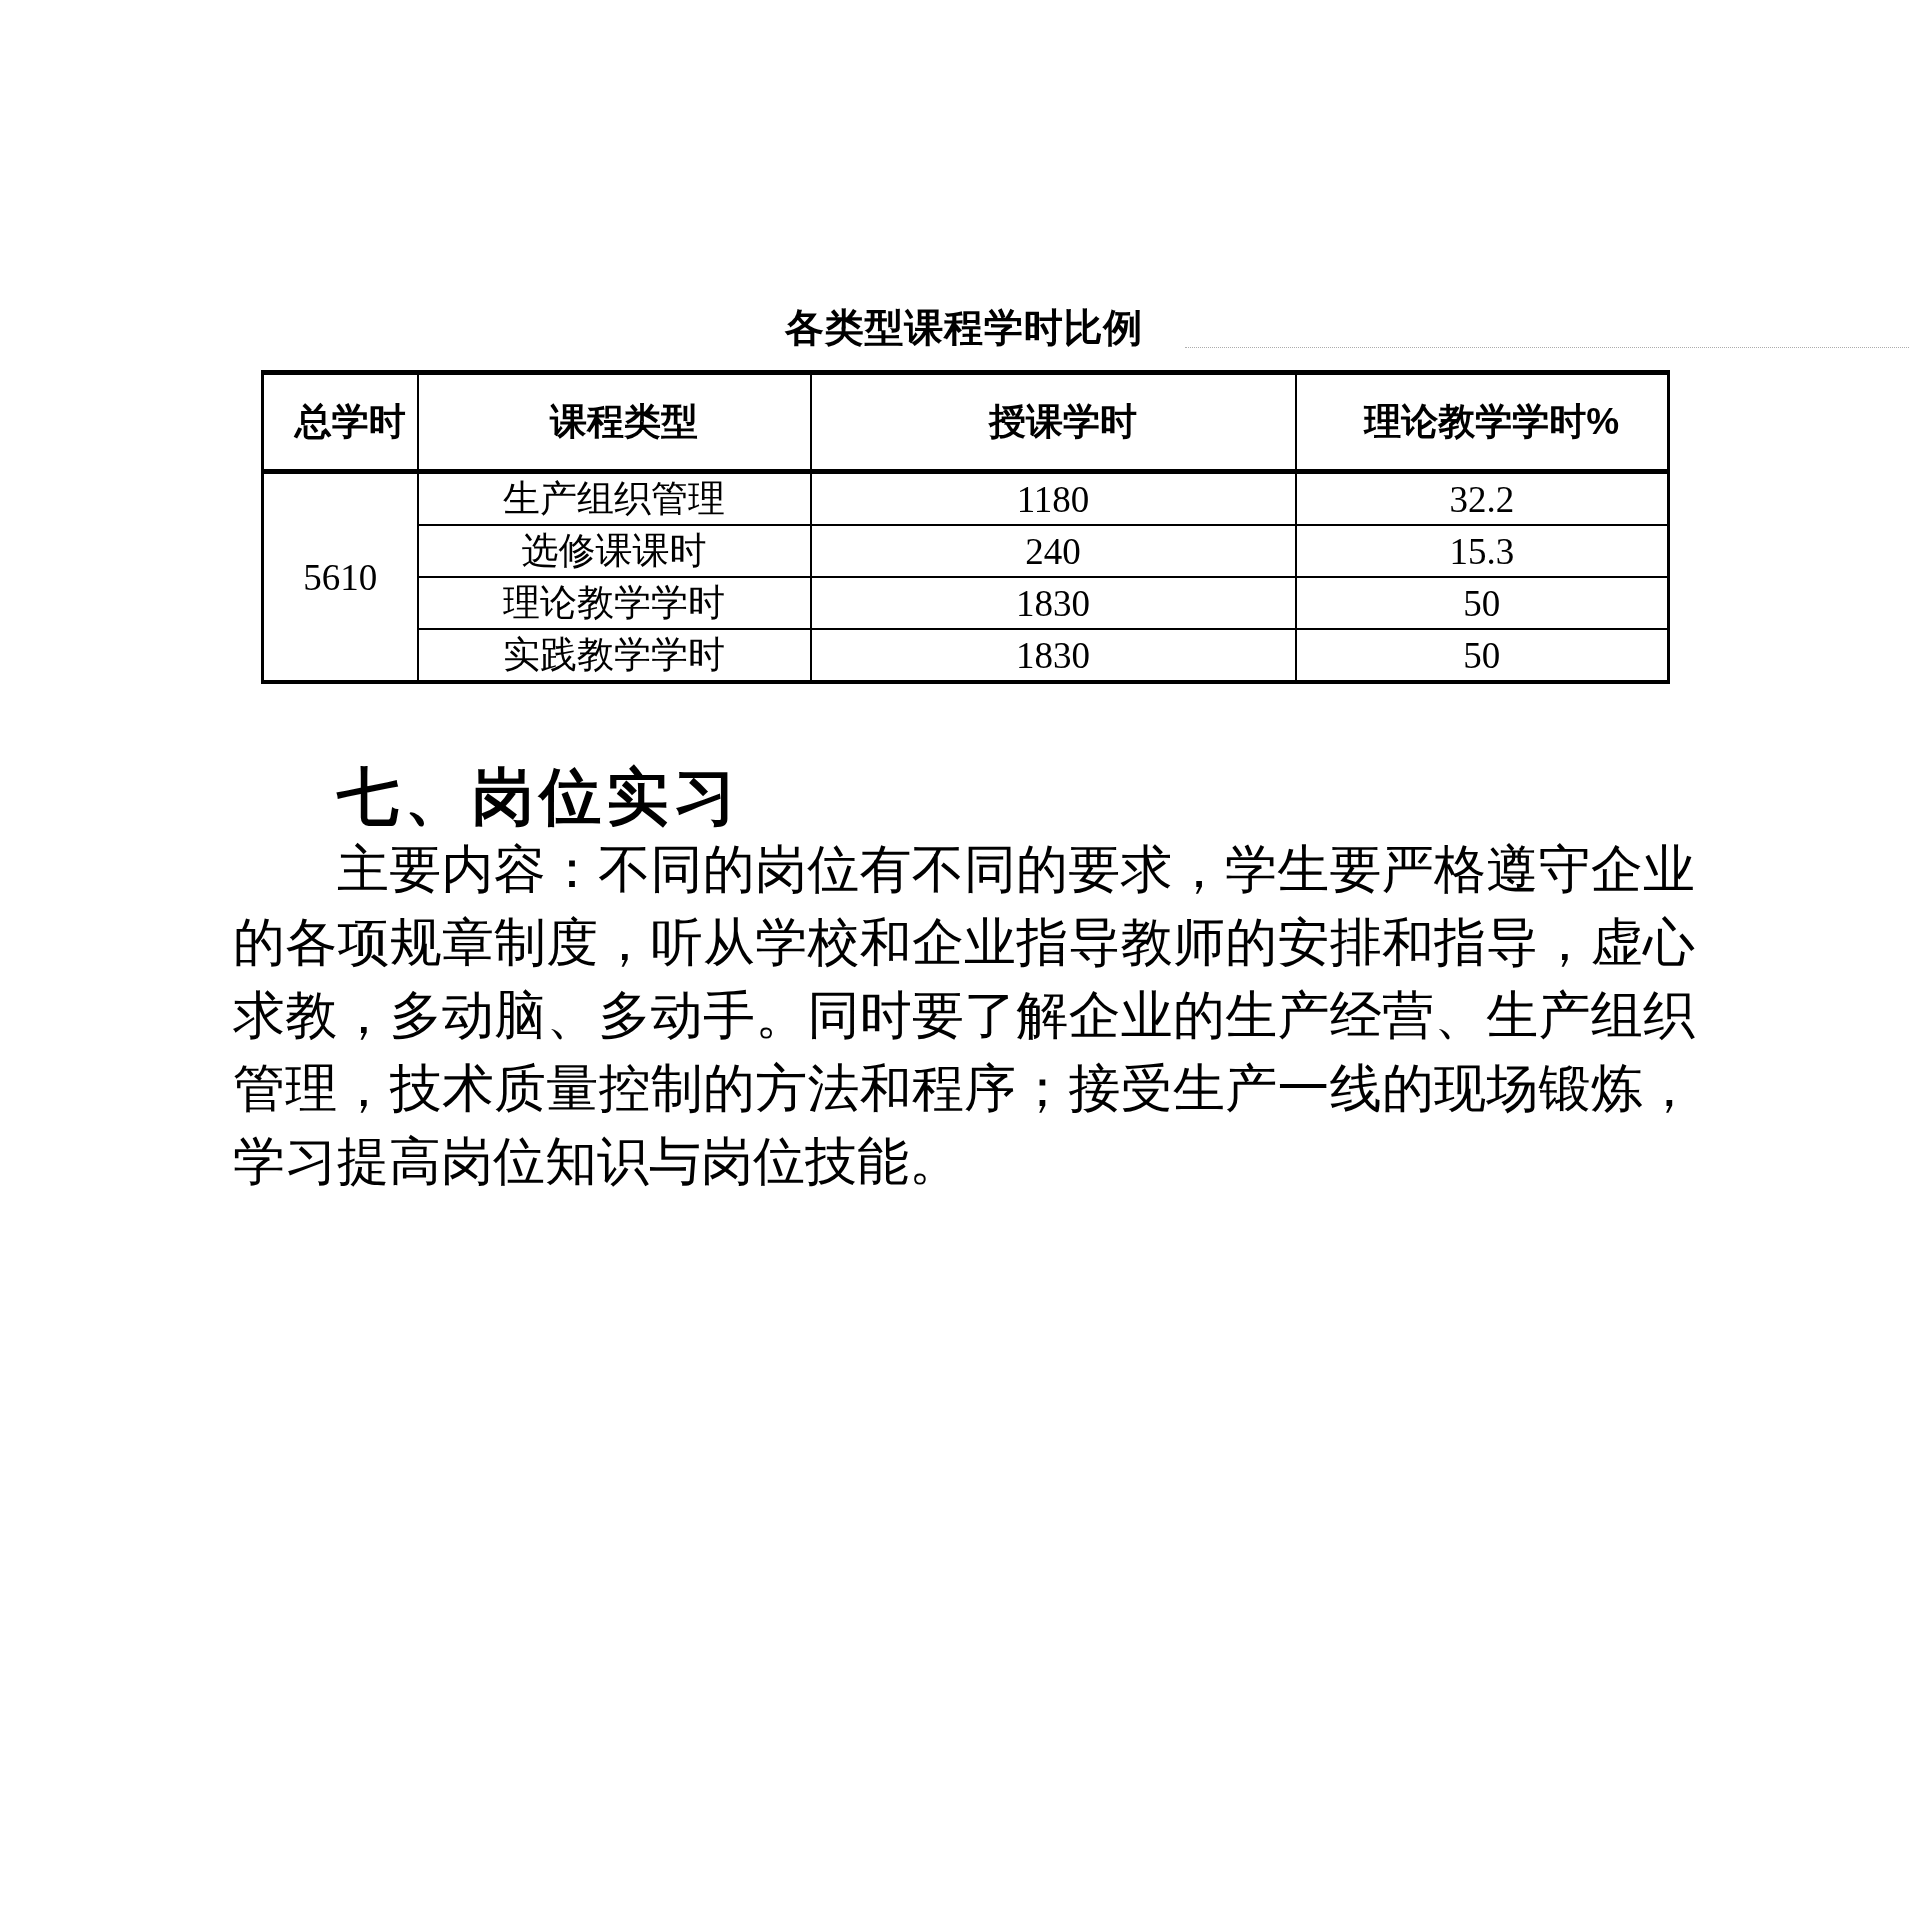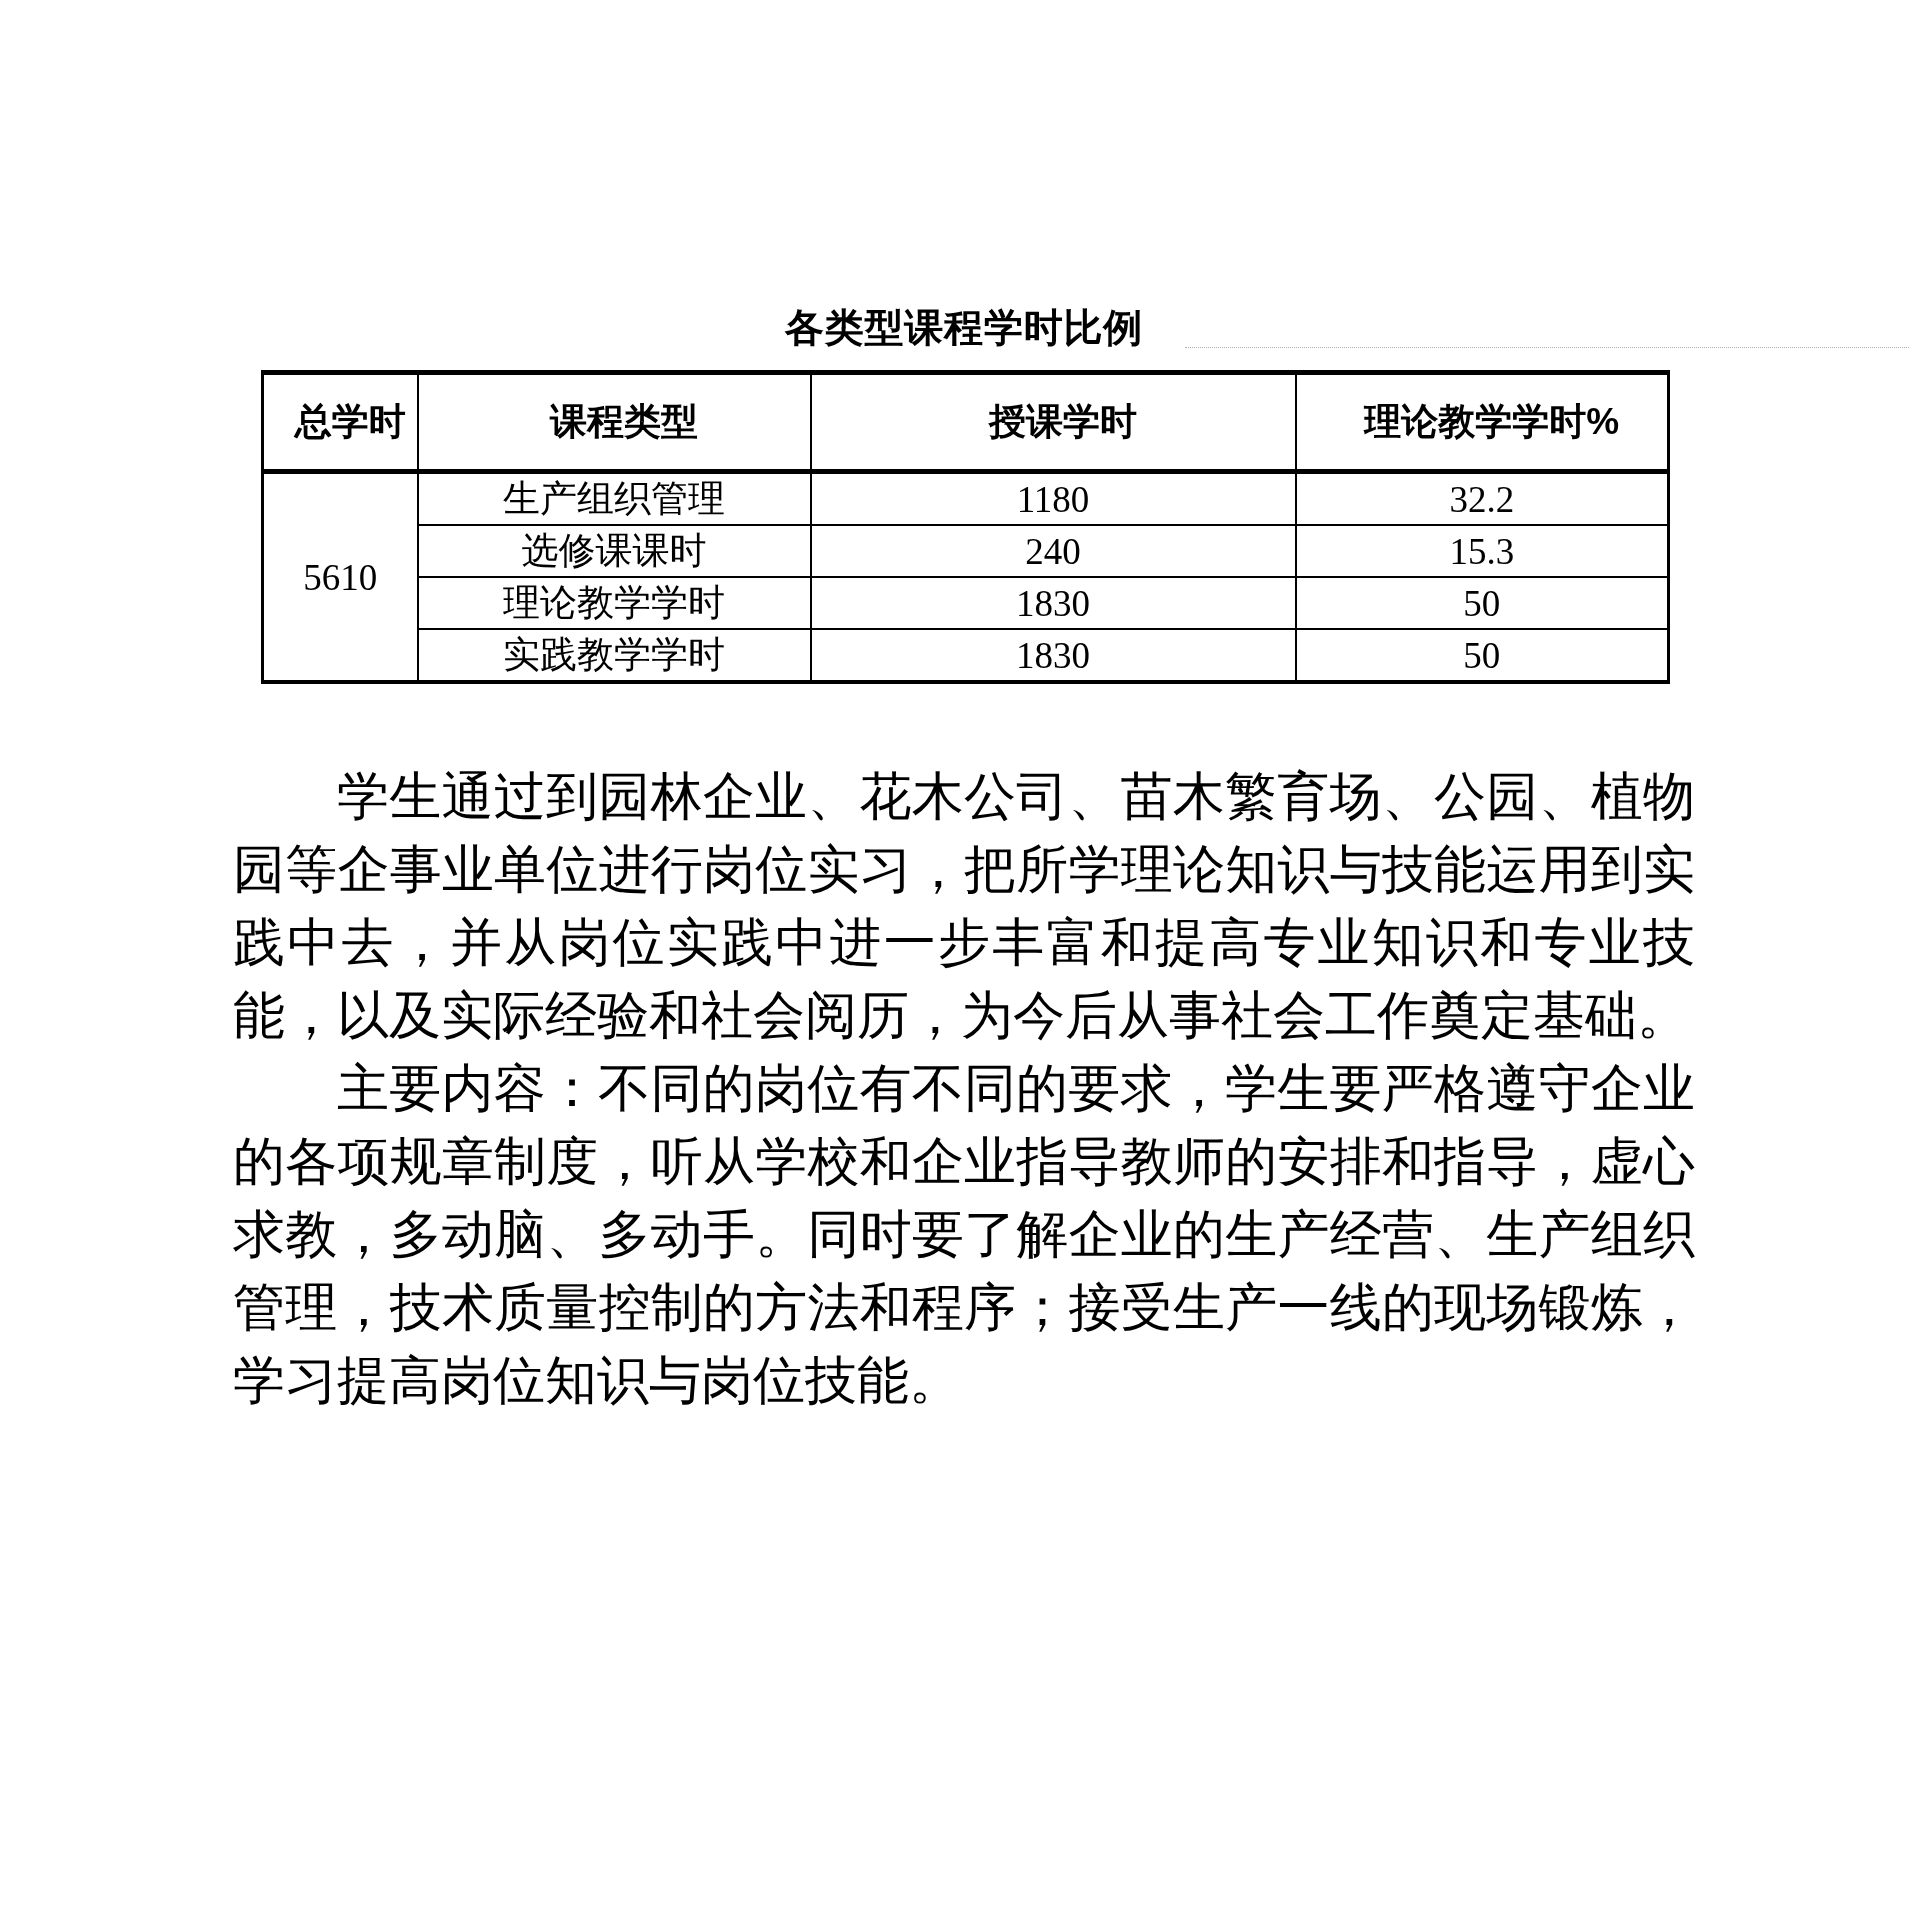--- a/index.html
+++ b/index.html
@@ -129,22 +129,22 @@
         </tr>
         <tr>
           <td>实践教学学时</td>
           <td>1830</td>
           <td>50</td>
         </tr>
       </tbody>
     </table>
 
     <div class="body-flow">
+      <h2 class="section-heading">七、岗位实习</h2>
 
-      <p>学生通过到园林企业、花木公司、苗木繁育场、公园、植物园等企事业单位进行岗位实习，把所学理论知识与技能运用到实践中去，并从岗位实践中进一步丰富和提高专业知识和专业技能，以及实际经验和社会阅历，为今后从事社会工作奠定基础。</p>
       <p>主要内容：不同的岗位有不同的要求，学生要严格遵守企业的各项规章制度，听从学校和企业指导教师的安排和指导，虚心求教，多动脑、多动手。同时要了解企业的生产经营、生产组织管理，技术质量控制的方法和程序；接受生产一线的现场锻炼，学习提高岗位知识与岗位技能。</p>
 
     </div>
 
   </div>
 
   <div class="artifact artifact-title-line"></div>
 
 </div>
 

